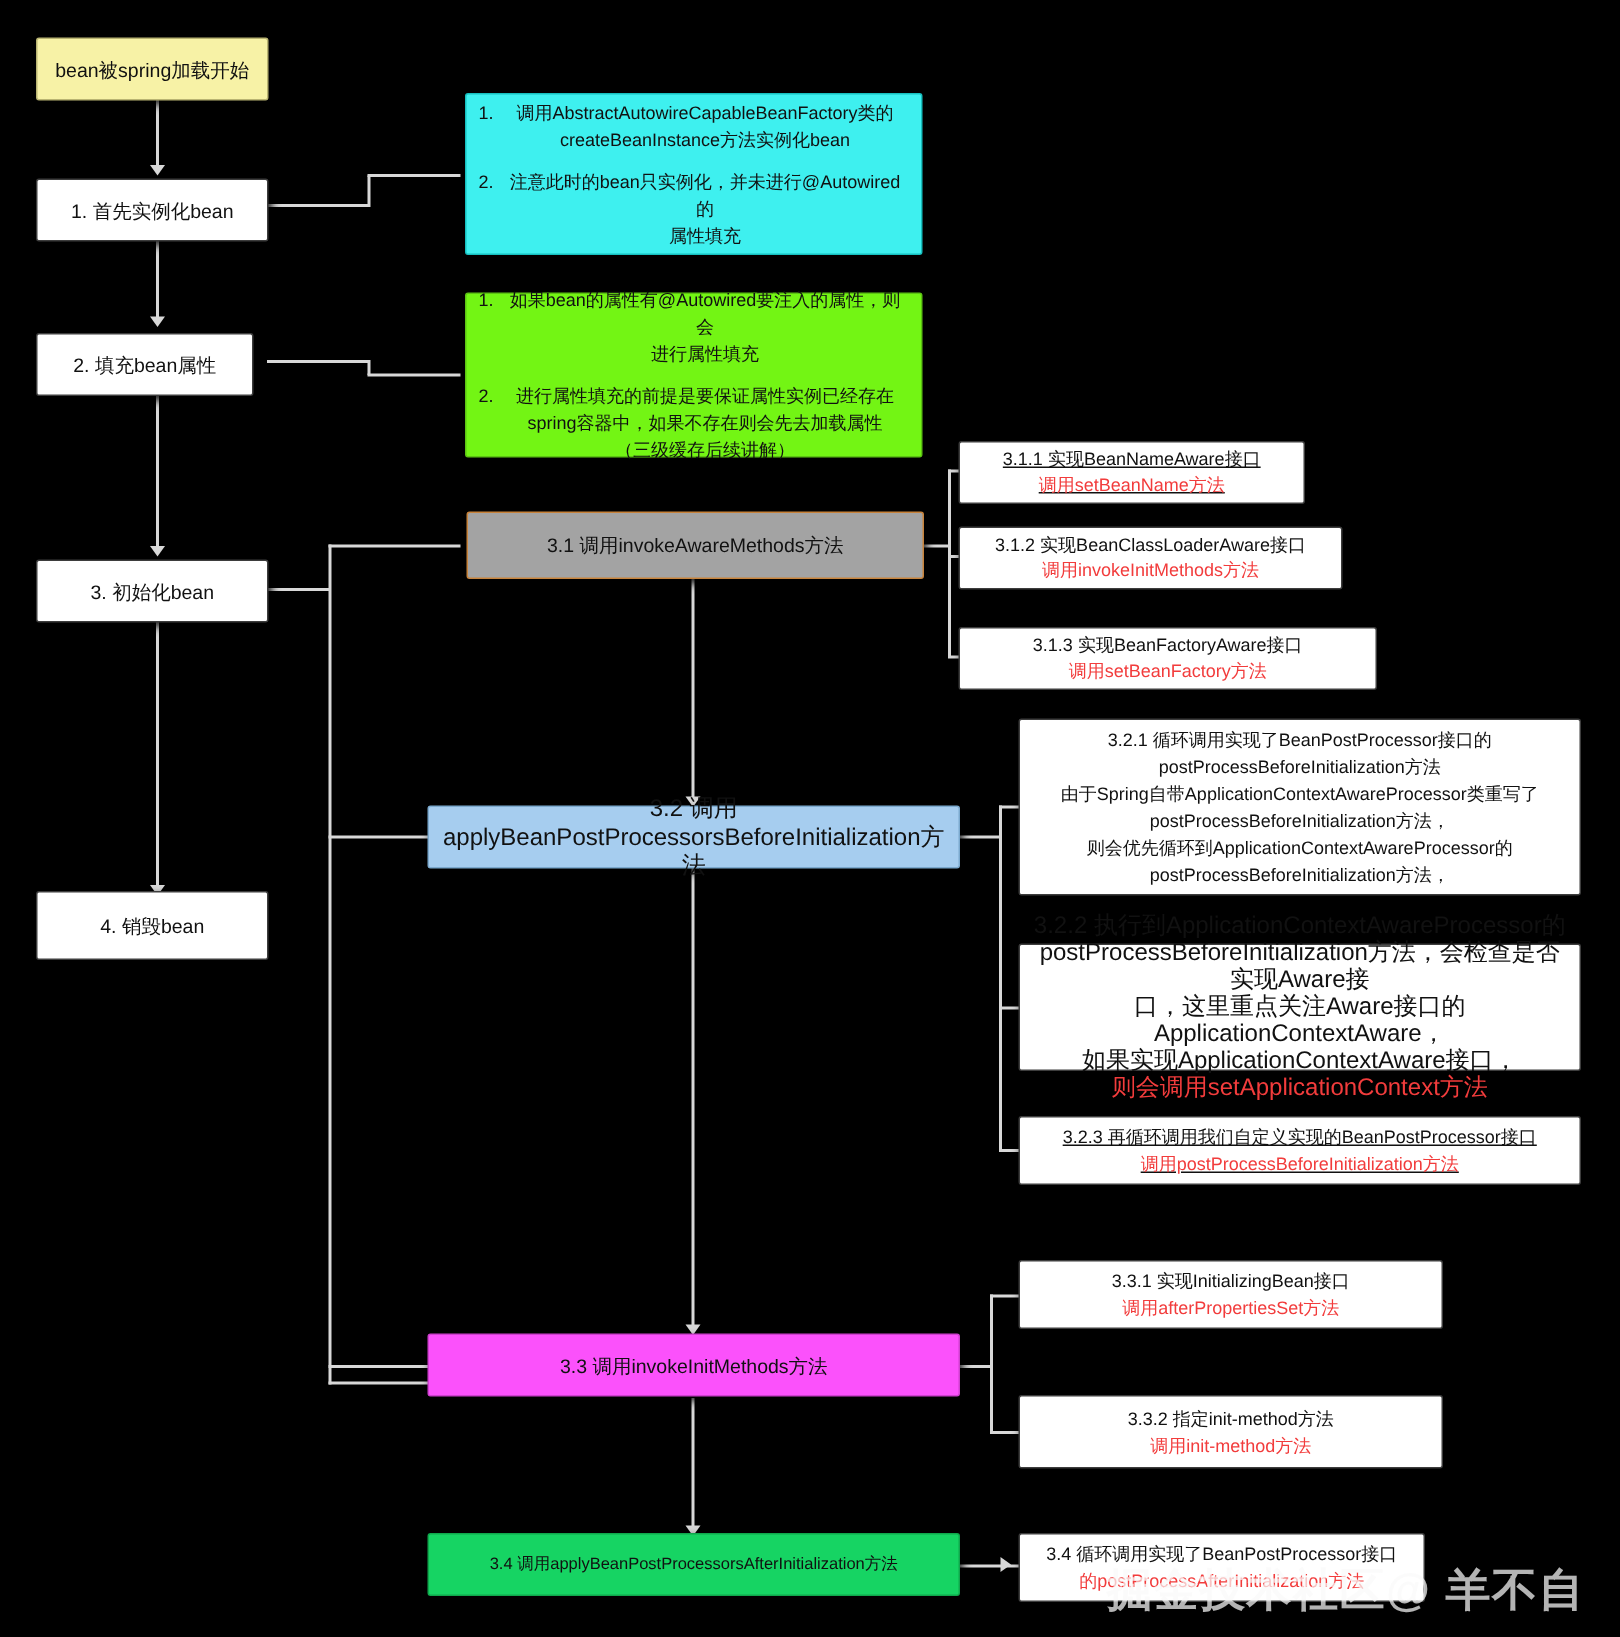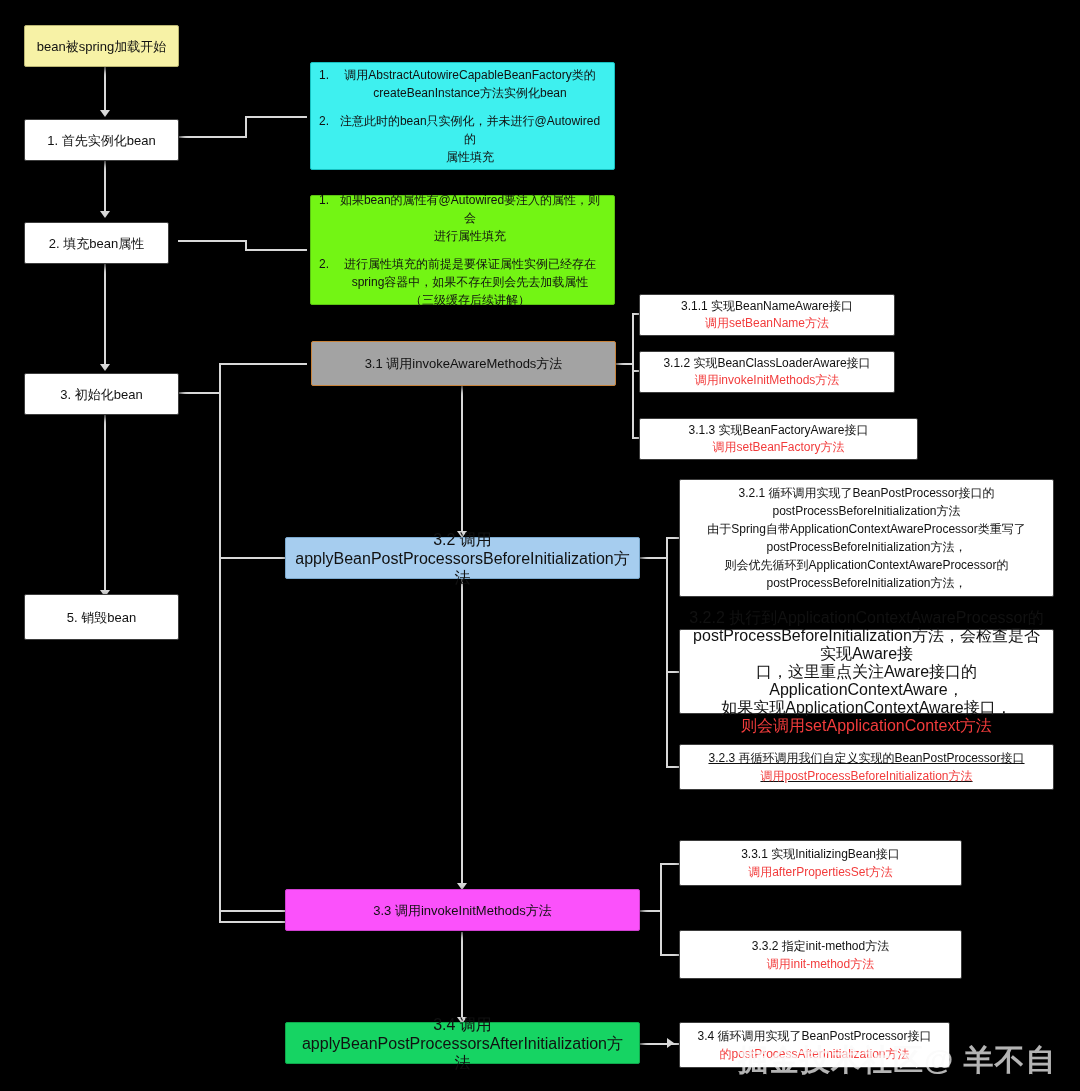--- a/index.html
+++ b/index.html
@@ -160,21 +160,21 @@
 
   <div class="node white" style="left:24px;top:222px;width:145px;height:40px;">
     <span class="inner">2. 填充bean属性</span>
   </div>
 
   <div class="node white" style="left:24px;top:373px;width:155px;height:41px;">
     <span class="inner">3. 初始化bean</span>
   </div>
 
   <div class="node white" style="left:24px;top:594px;width:155px;height:46px;">
-    <span class="inner">5. 销毁bean</span>
+    <span class="inner">4. 销毁bean</span>
   </div>
 
   <div class="node cyan" style="left:310px;top:62px;width:305px;height:108px;">
     <div class="inner" style="font-size:12px;line-height:18px;">
       <div class="para">
         <span class="idx">1.</span>
         <span class="txt">
           <span>调用AbstractAutowireCapableBeanFactory类的</span><br>
           <span>createBeanInstance方法实例化bean</span>
         </span>
@@ -208,21 +208,21 @@
           <span>（三级缓存后续讲解）</span>
         </span>
       </div>
     </div>
   </div>
 
   <div class="node orange" style="left:311px;top:341px;width:305px;height:45px;">
     <span class="inner">3.1 调用invokeAwareMethods方法</span>
   </div>
 
-  <div class="node white" style="left:639px;top:294px;width:256px;height:40px;">
+  <div class="node white" style="left:639px;top:294px;width:231px;height:40px;text-decoration:underline;">
     <div class="inner" style="font-size:12px;line-height:17px;">
       <span>3.1.1 实现BeanNameAware接口</span><br>
       <span class="red">调用setBeanName方法</span>
     </div>
   </div>
 
   <div class="node white" style="left:639px;top:351px;width:256px;height:40px;">
     <div class="inner" style="font-size:12px;line-height:17px;">
       <span>3.1.2 实现BeanClassLoaderAware接口</span><br>
       <span class="red">调用invokeInitMethods方法</span>
@@ -280,21 +280,21 @@
   </div>
 
   <div class="node white" style="left:679px;top:930px;width:283px;height:49px;">
     <div class="inner" style="font-size:12px;line-height:18px;">
       <span>3.3.2 指定init-method方法</span><br>
       <span class="red">调用init-method方法</span>
     </div>
   </div>
 
   <div class="node emerald" style="left:285px;top:1022px;width:355px;height:42px;">
-    <span class="inner" style="font-size:16px;">3.4 调用applyBeanPostProcessorsAfterInitialization方法</span>
+    <span class="inner" style="font-size:11px;">3.4 调用applyBeanPostProcessorsAfterInitialization方法</span>
   </div>
 
   <div class="node white" style="left:679px;top:1022px;width:271px;height:46px;">
     <div class="inner" style="font-size:12px;line-height:18px;">
       <span>3.4 循环调用实现了BeanPostProcessor接口</span><br>
       <span class="red">的postProcessAfterInitialization方法</span>
     </div>
   </div>
 
   <div id="watermark">掘金技术社区@ 羊不自</div>

